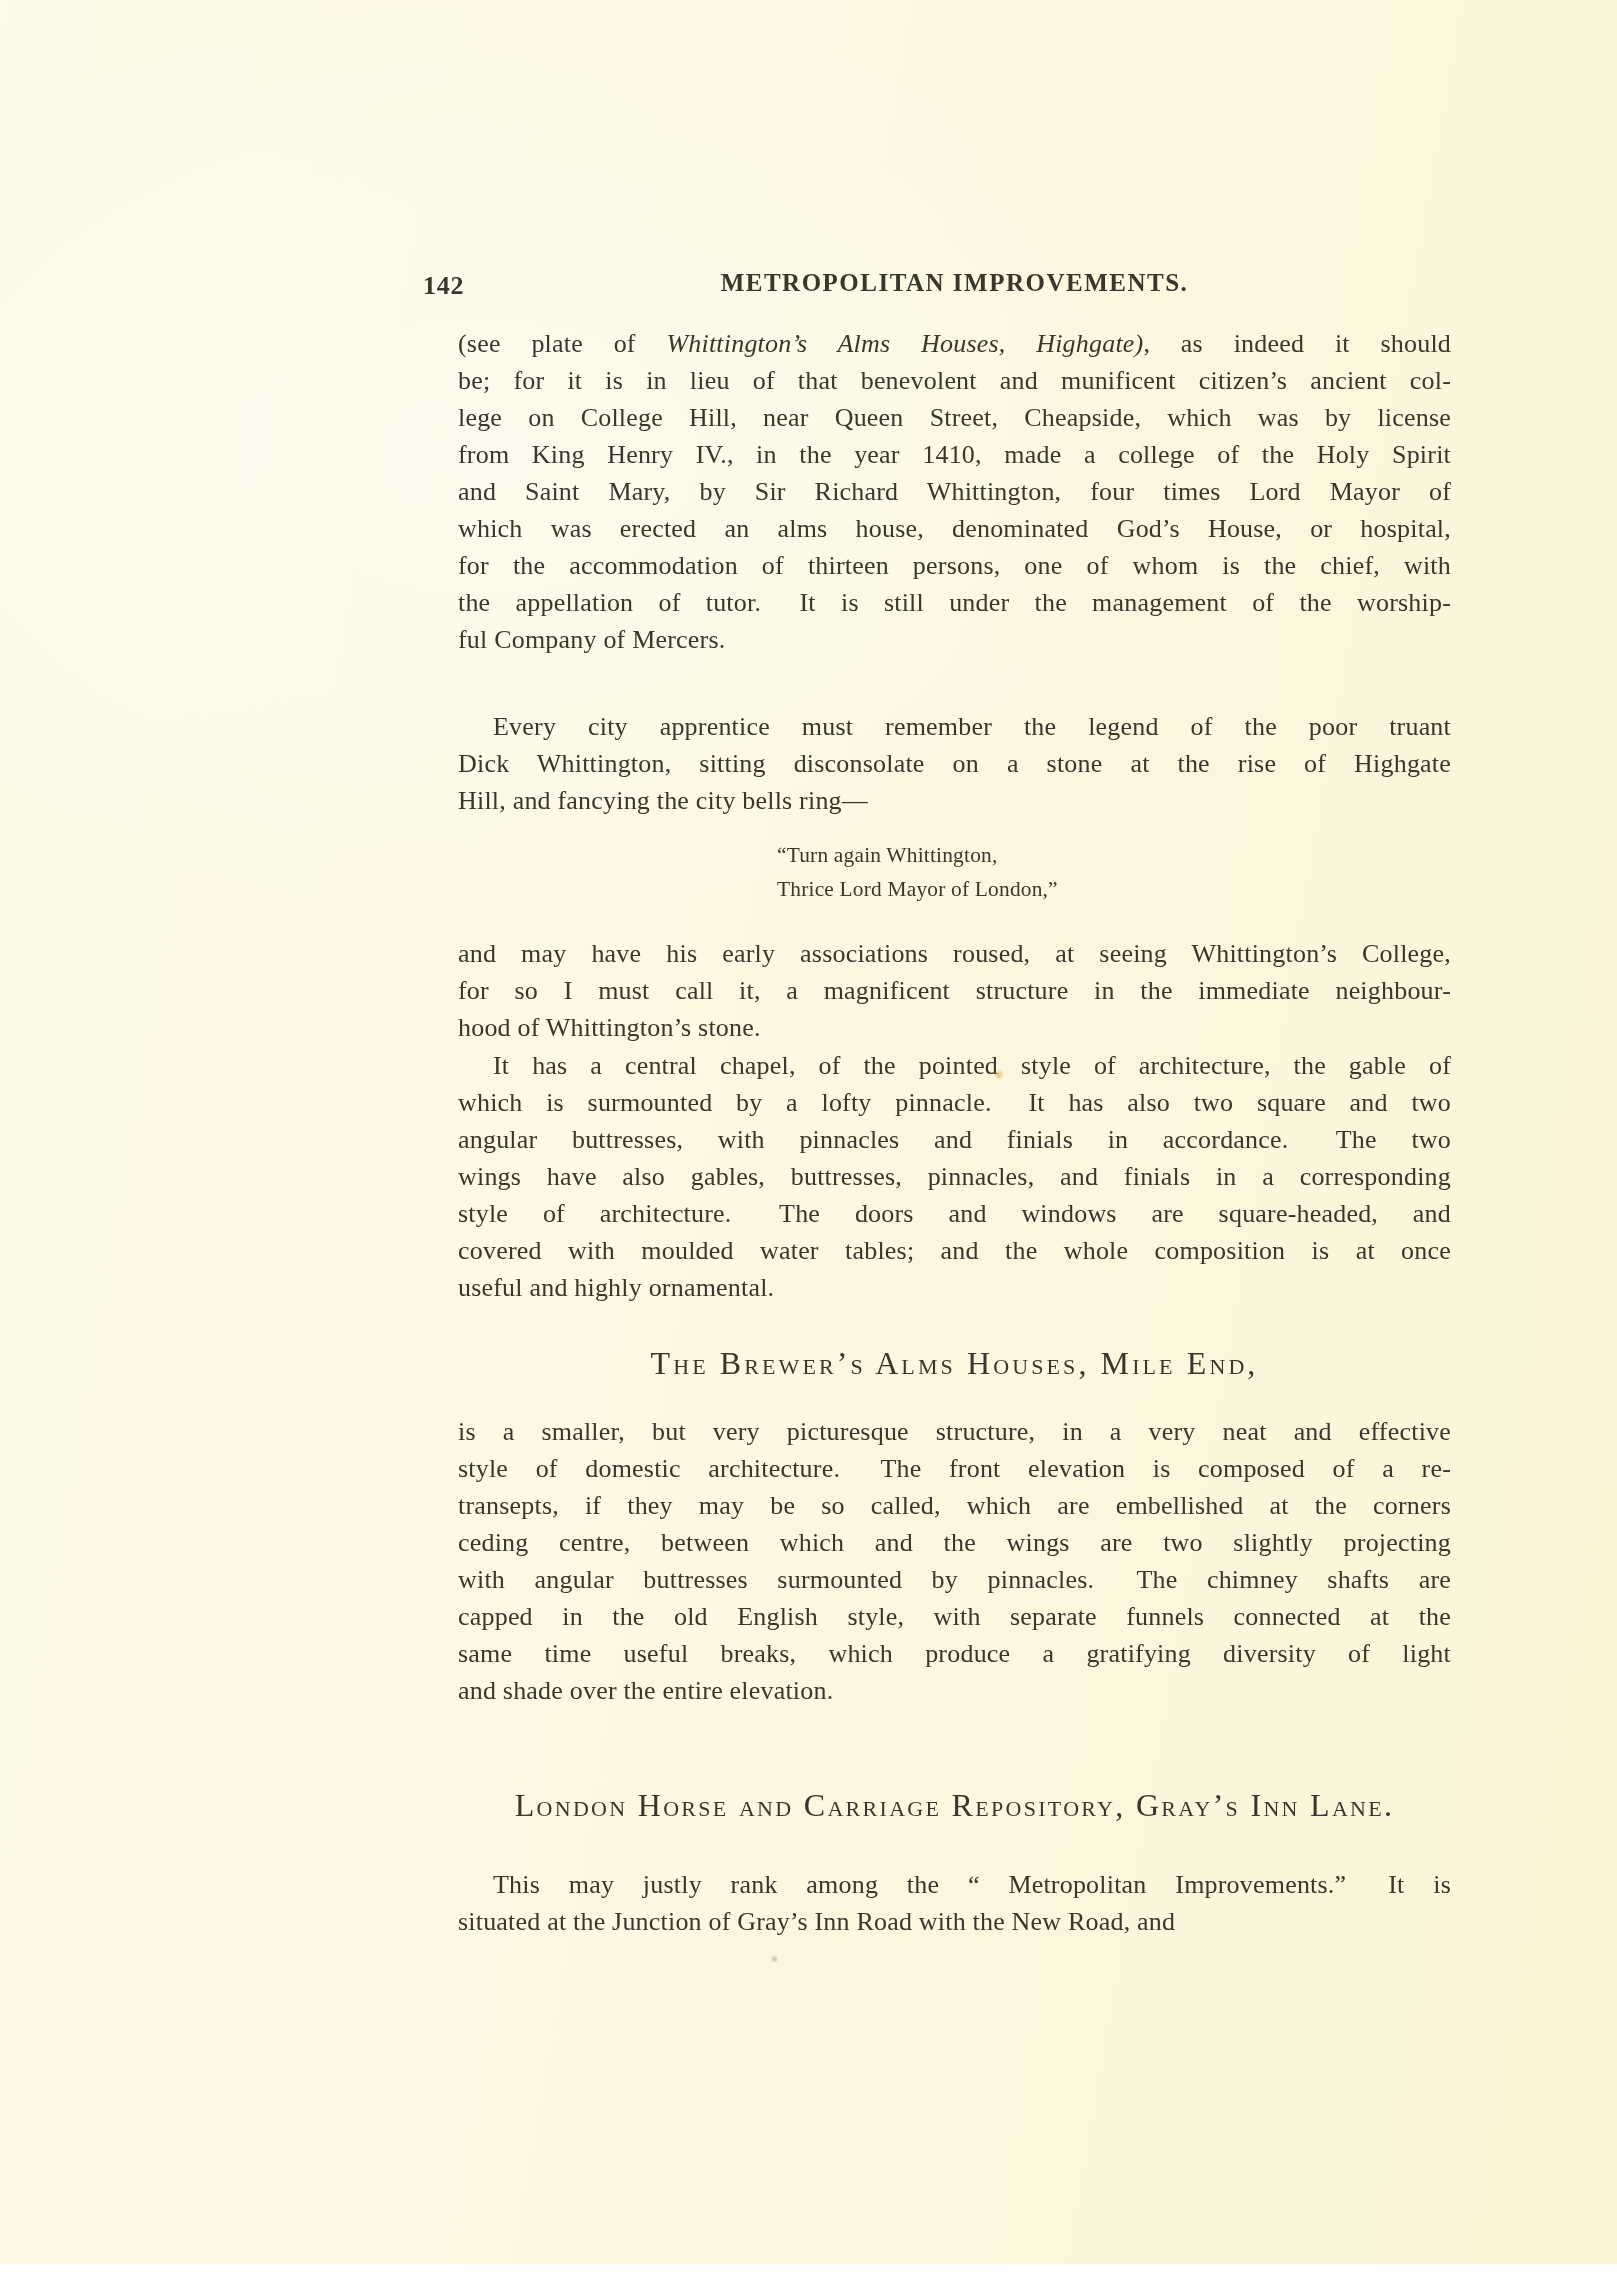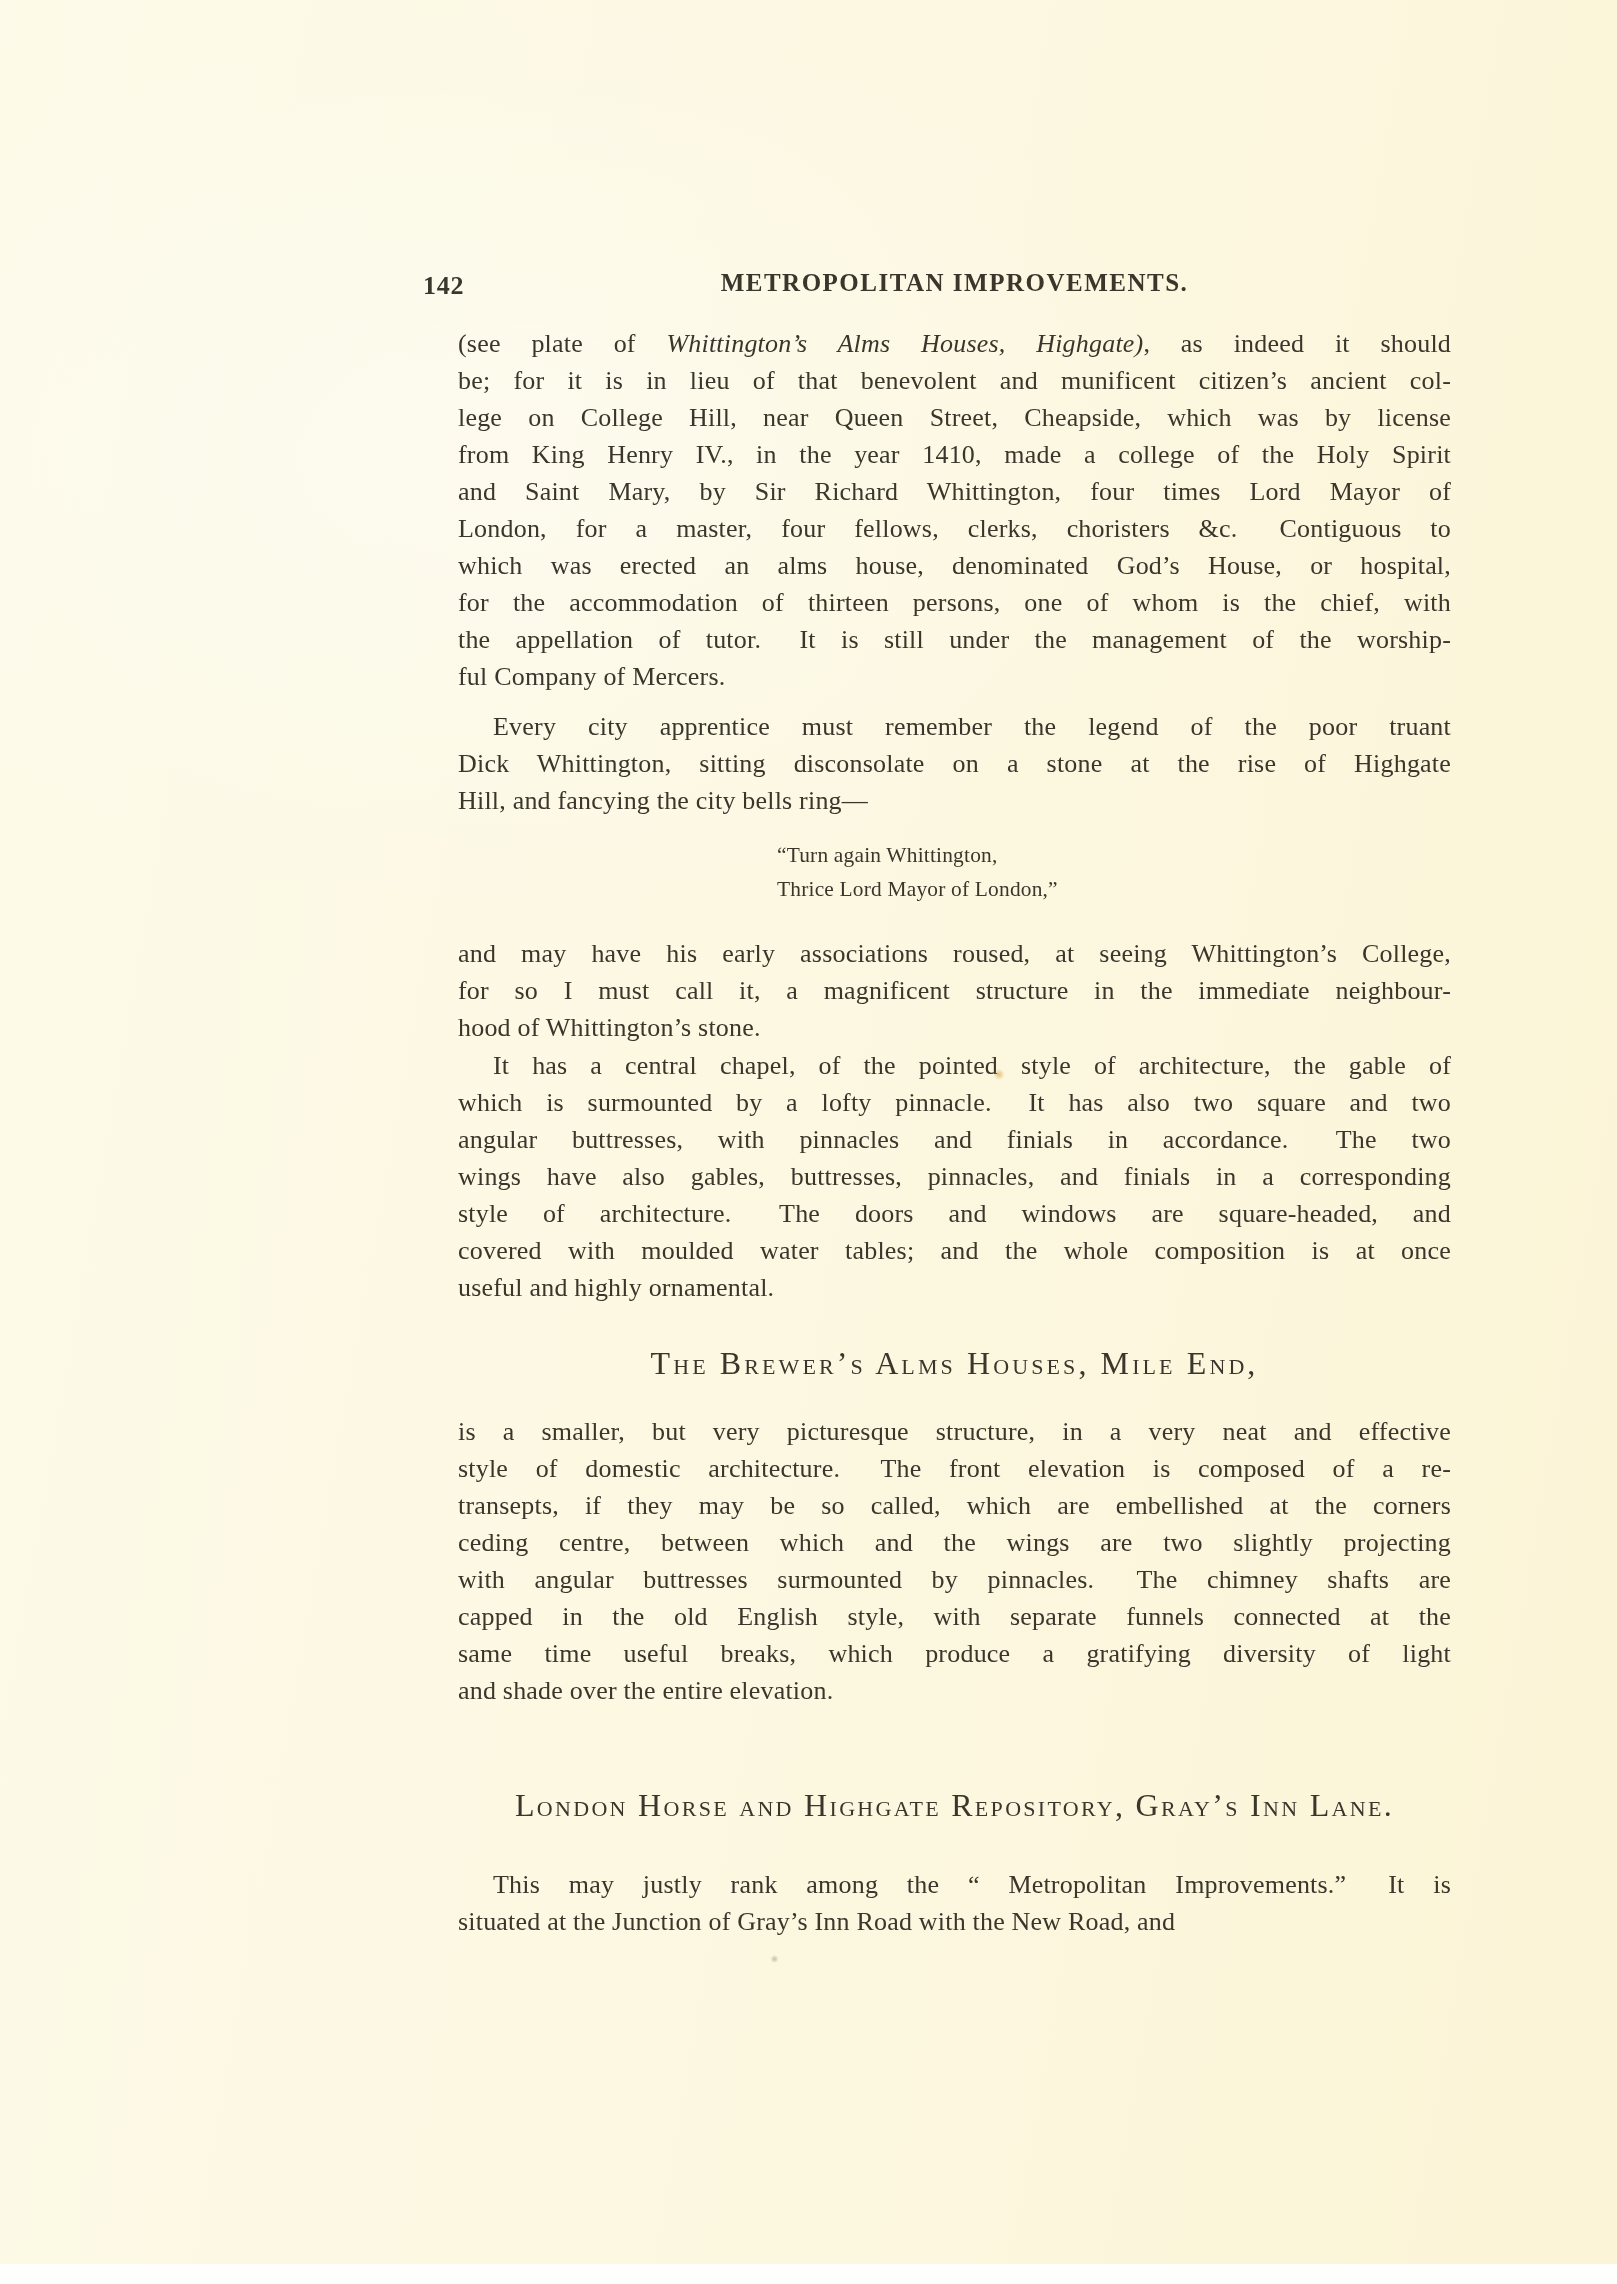--- a/index.html
+++ b/index.html
@@ -88,21 +88,20 @@
       <span class="page-number">142</span>
       <span class="header-title">METROPOLITAN IMPROVEMENTS.</span>
     </div>
 
     <div class="para p1">
       <div class="line"><span>(see plate of </span><span class="it">Whittington’s Alms Houses, Highgate)</span><span>, as indeed it should</span></div>
       <div class="line">be; for it is in lieu of that benevolent and munificent citizen’s ancient col-</div>
       <div class="line">lege on College Hill, near Queen Street, Cheapside, which was by license</div>
       <div class="line">from King Henry IV., in the year 1410, made a college of the Holy Spirit</div>
       <div class="line">and Saint Mary, by Sir Richard Whittington, four times Lord Mayor of</div>
-      <div class="line">London, for a master, four fellows, clerks, choristers &amp;c.  Contiguous to</div>
       <div class="line">which was erected an alms house, denominated God’s House, or hospital,</div>
       <div class="line">for the accommodation of thirteen persons, one of whom is the chief, with</div>
       <div class="line">the appellation of tutor.  It is still under the management of the worship-</div>
       <div class="line last">ful Company of Mercers.</div>
     </div>
 
     <div class="para p2">
       <div class="line indent">Every city apprentice must remember the legend of the poor truant</div>
       <div class="line">Dick Whittington, sitting disconsolate on a stone at the rise of Highgate</div>
       <div class="line last">Hill, and fancying the city bells ring—</div>
@@ -135,21 +134,21 @@
       <div class="line">is a smaller, but very picturesque structure, in a very neat and effective</div>
       <div class="line">style of domestic architecture.  The front elevation is composed of a re-</div>
       <div class="line">transepts, if they may be so called, which are embellished at the corners</div>
       <div class="line">ceding centre, between which and the wings are two slightly projecting</div>
       <div class="line">with angular buttresses surmounted by pinnacles.  The chimney shafts are</div>
       <div class="line">capped in the old English style, with separate funnels connected at the</div>
       <div class="line">same time useful breaks, which produce a gratifying diversity of light</div>
       <div class="line last">and shade over the entire elevation.</div>
     </div>
 
-    <div class="section-heading h2">London Horse and Highgate Repository, Gray’s Inn Lane.</div>
+    <div class="section-heading h2">London Horse and Carriage Repository, Gray’s Inn Lane.</div>
 
     <div class="para p6">
       <div class="line indent">This may justly rank among the “ Metropolitan Improvements.”  It is</div>
       <div class="line last">situated at the Junction of Gray’s Inn Road with the New Road, and</div>
     </div>
 
   </div>
 
   <div class="foxing-spot"></div>
   <div class="paper-speck"></div>

